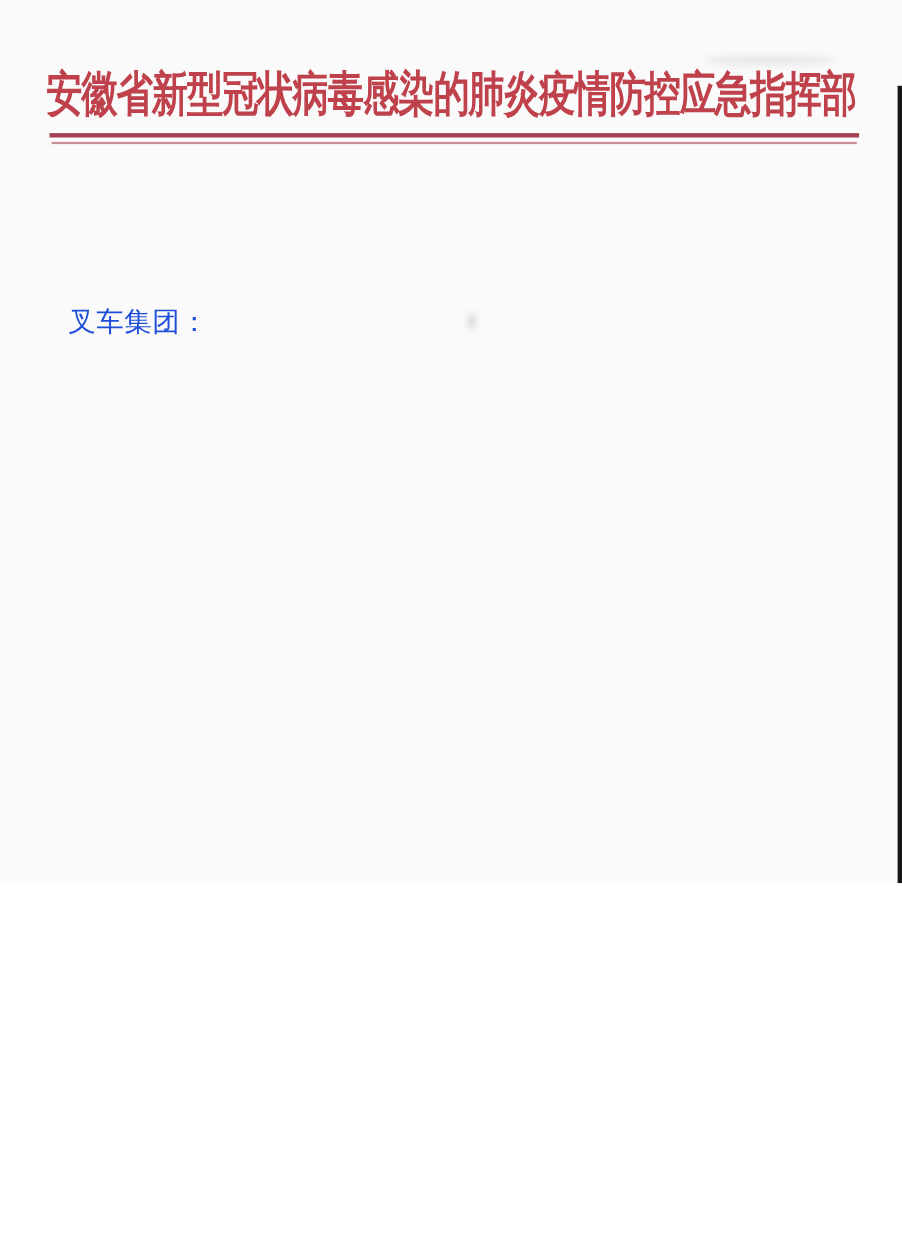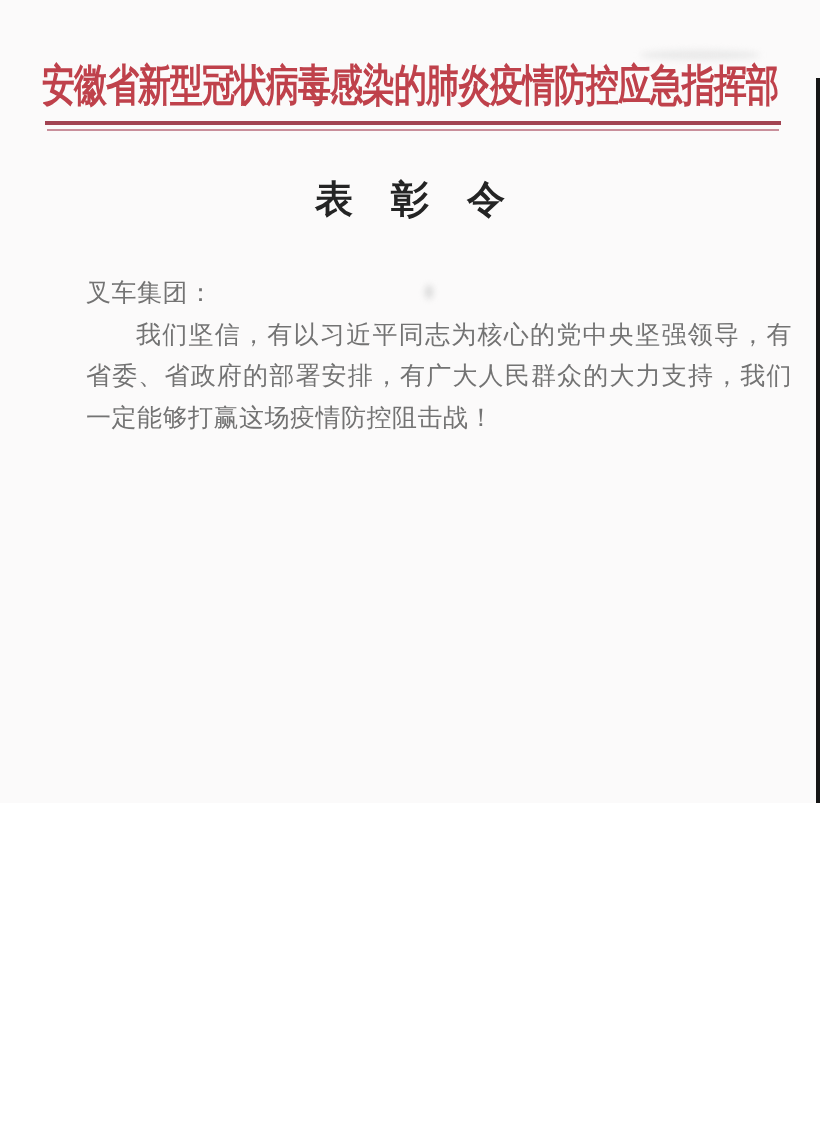--- a/index.html
+++ b/index.html
@@ -42,24 +42,23 @@
     white-space: pre;
   }
 
   
   .content {
     position: absolute;
     top: 272px; left: 62px;
     width: 706px;
     font-size: 25px;
     line-height: 41.5px;
-    color: #737373;
+    color: #1d4ed8;
     text-align: justify;
     letter-spacing: 0.5px;
-    margin-left: 24px;
   }
   .salutation { text-indent: 0; }
   .body-par { text-indent: 2em; }
 
   
   .signer {
     position: absolute;
     top: 939px; left: 449px;
     font-size: 25px;
     letter-spacing: 1.5px;
@@ -119,25 +118,23 @@
 </style>
 </head>
 <body>
 
 <div class="page">
 
   <div class="org-name">安徽省新型冠状病毒感染的肺炎疫情防控应急指挥部</div>
   <div class="rule header-rule-thick"></div>
   <div class="rule header-rule-thin"></div>
 
-  <div class="doc-title">表　彰　令</div>
 
   <div class="content">
     <p class="salutation">叉车集团：</p>
-    <p class="body-par">我们坚信，有以习近平同志为核心的党中央坚强领导，有省委、省政府的部署安排，有广大人民群众的大力支持，我们一定能够打赢这场疫情防控阻击战！</p>
   </div>
 
   <div class="signer">省疫情防控应急指挥部</div>
   <div class="sign-date">2020 年 2 月 1 日</div>
 
   <div class="seal">
     <svg viewBox="0 0 200 200" xmlns="http://www.w3.org/2000/svg">
       <circle cx="100" cy="100" r="92" fill="rgba(228,128,142,0.07)" stroke="#cf5464" stroke-width="5"></circle>
       <path id="sealArc" fill="none" d="M 100,100 m -74,0 a 74,74 0 1,1 148,0 a 74,74 0 1,1 -148,0"></path>
       <g transform="rotate(-58 100 100)">

